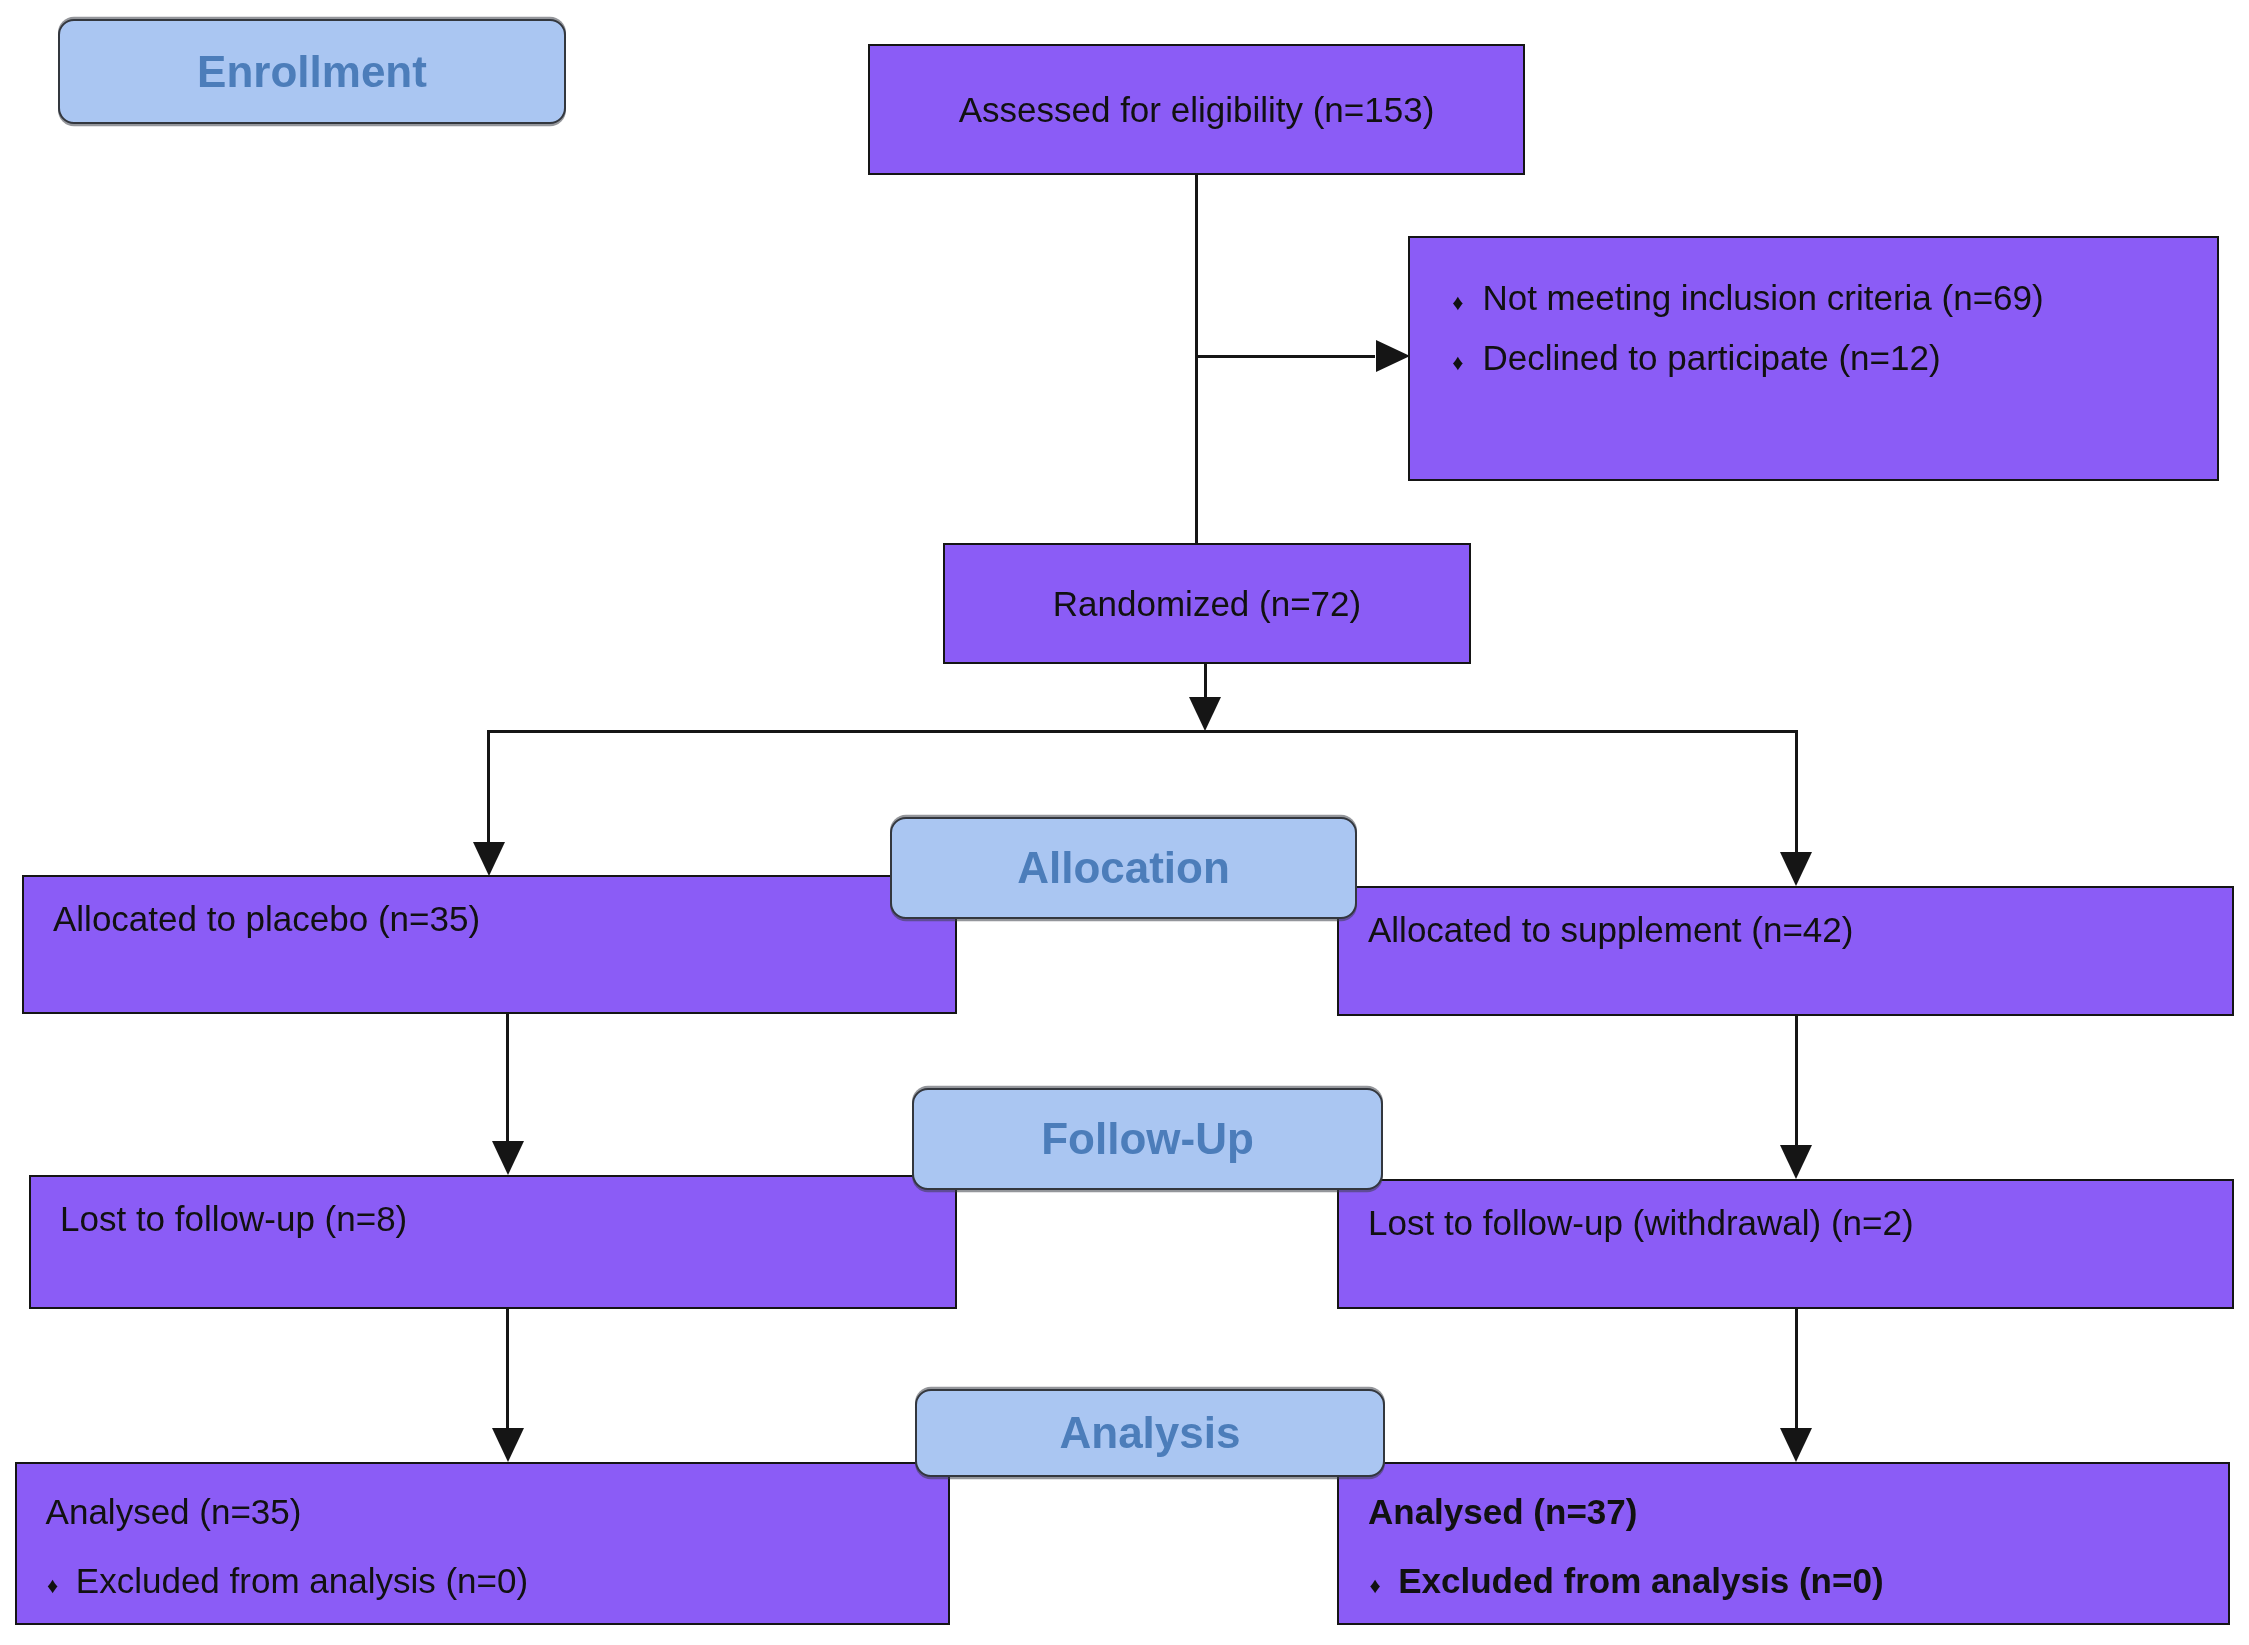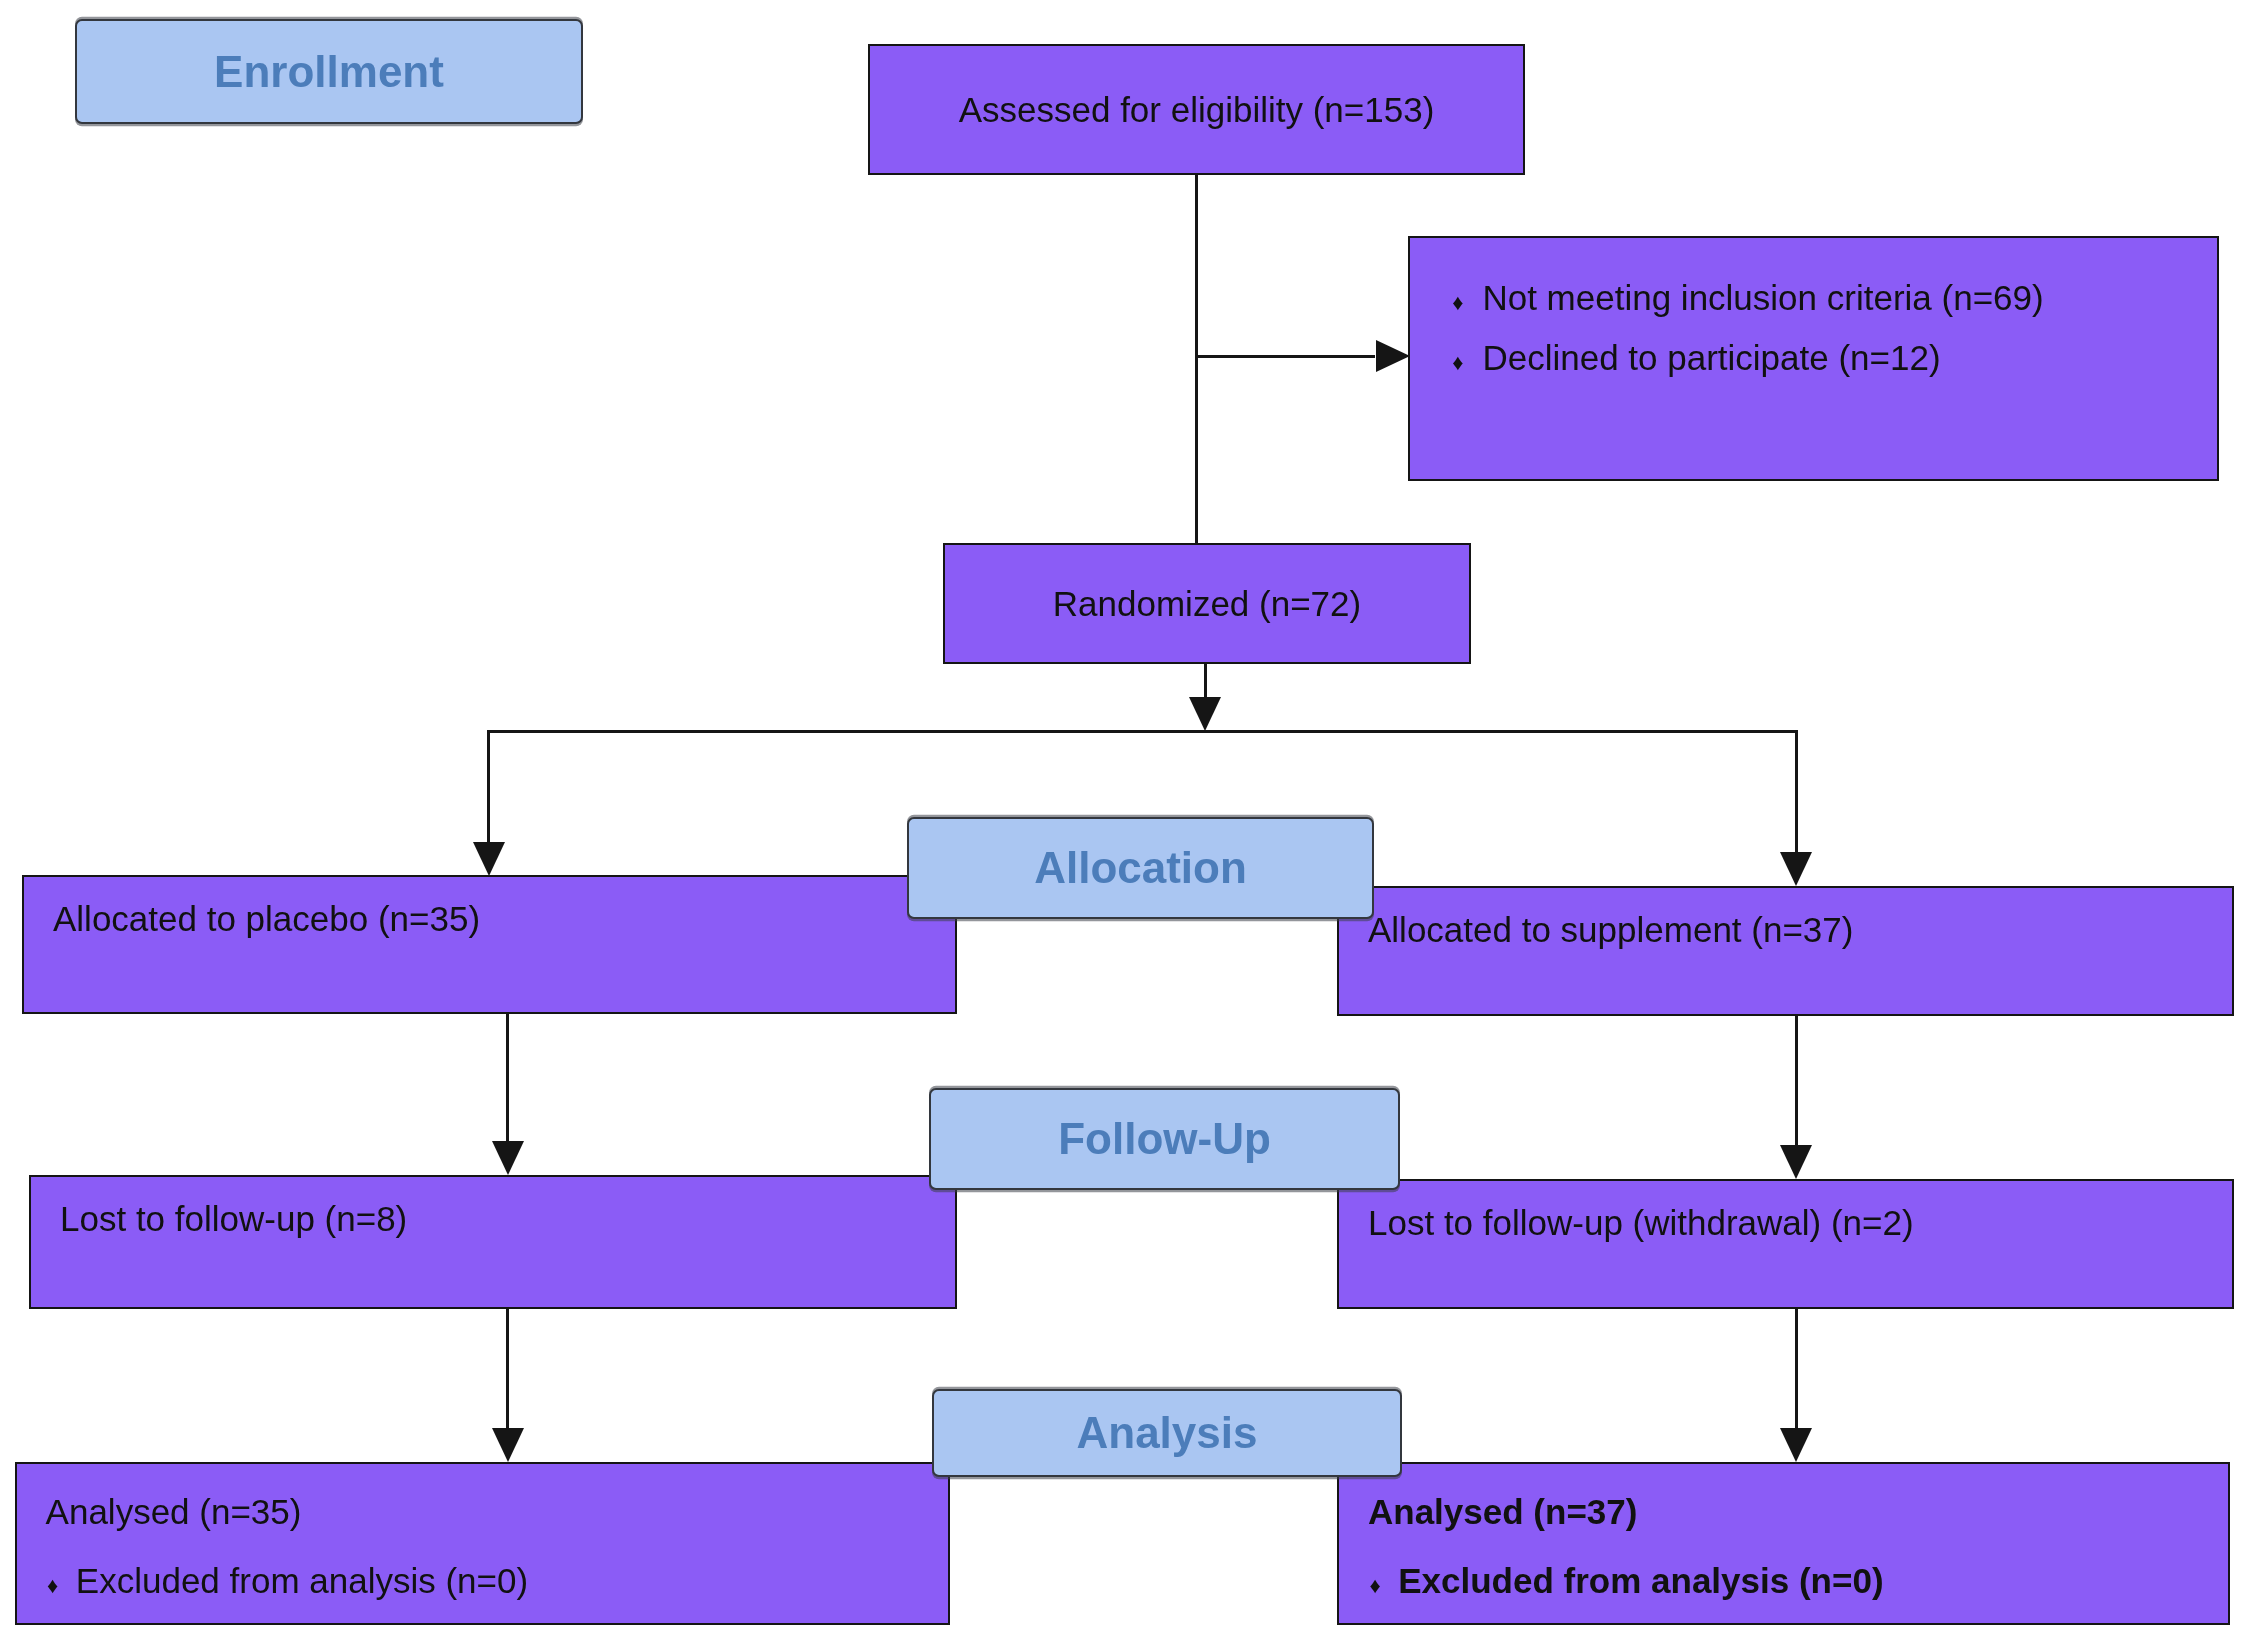--- a/index.html
+++ b/index.html
@@ -13,25 +13,24 @@
     font-family:"Liberation Sans", sans-serif; font-size:35px;
   }
   .box {
     position:absolute; background:#8b5cf6; border:2.9px solid var(--box-border);
     box-sizing:border-box;
   }
   .box.center { display:flex; align-items:center; justify-content:center; text-align:center; }
   .box.tl { padding:20.4px 22px 0 29px; line-height:44px; }
   .stage-pill {
     position:absolute; z-index:5; box-sizing:border-box;
-    background:var(--stage-fill); border:2.9px solid var(--stage-border); border-radius:7px;
+    background:var(--stage-fill); border:2.9px solid var(--stage-border); border-radius:16px;
     display:flex; align-items:center; justify-content:center;
     font-weight:bold; font-size:44px; color:var(--stage-text);
     box-shadow:0 2.2px 0 rgba(60,64,72,.55), 0 -2.2px 0 rgba(60,64,72,.55);
-    margin-left:17px;
   }
   .line { position:absolute; background:var(--line); }
   .arrow-down { position:absolute; width:0; height:0;
     border-left:16px solid transparent; border-right:16px solid transparent;
     border-top:34px solid var(--line); }
   .arrow-right { position:absolute; width:0; height:0;
     border-top:16px solid transparent; border-bottom:16px solid transparent;
     border-left:34px solid var(--line); }
   .node-title { line-height:44px; }
   .bullet-row { display:flex; align-items:baseline; }
@@ -127,21 +126,21 @@
   </div>
 
   <div class="box center" id="box-randomized">
     <span>Randomized (n=72)</span>
   </div>
 
   <div class="box tl" id="box-alloc-left">
     <span>Allocated to placebo (n=35)</span>
   </div>
   <div class="box tl" id="box-alloc-right">
-    <span>Allocated to supplement (n=37)</span>
+    <span>Allocated to supplement (n=42)</span>
   </div>
 
   <div class="box tl" id="box-lost-left">
     <span>Lost to follow-up (n=8)</span>
   </div>
   <div class="box tl" id="box-lost-right">
     <span>Lost to follow-up (withdrawal) (n=2)</span>
   </div>
 
   <div class="box tl analysed" id="box-analysed-left">

